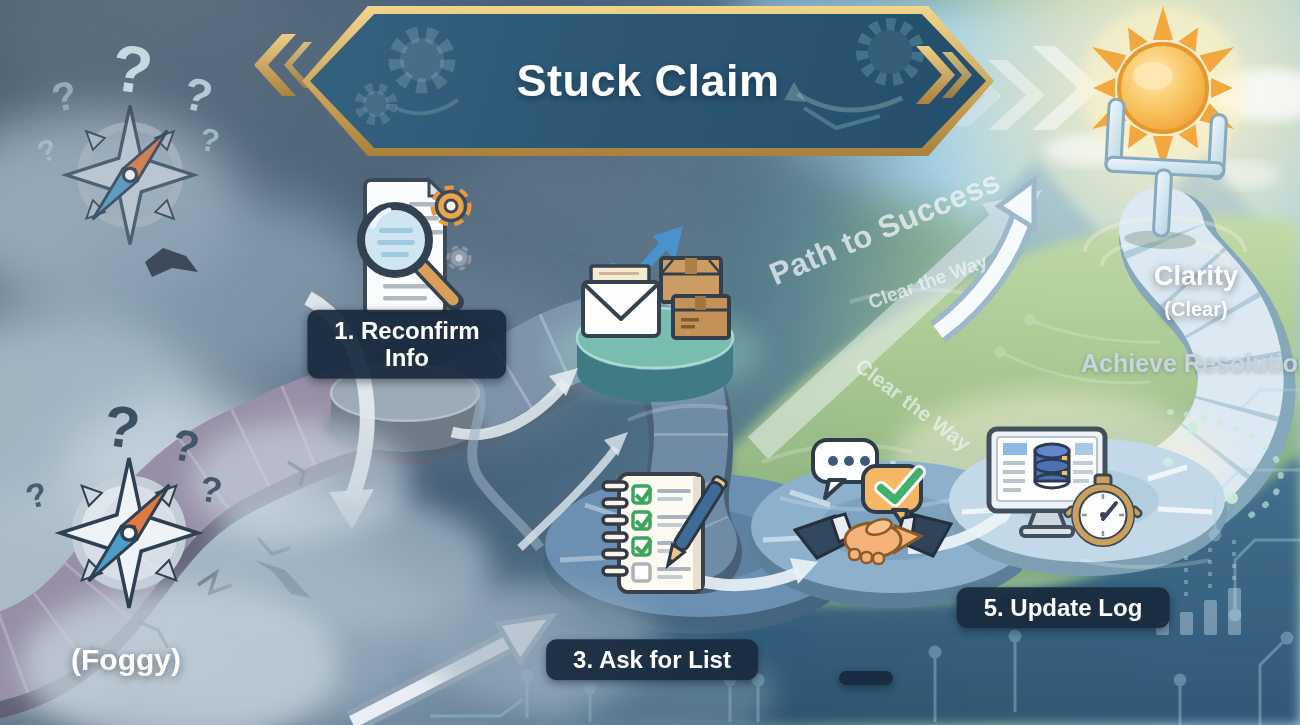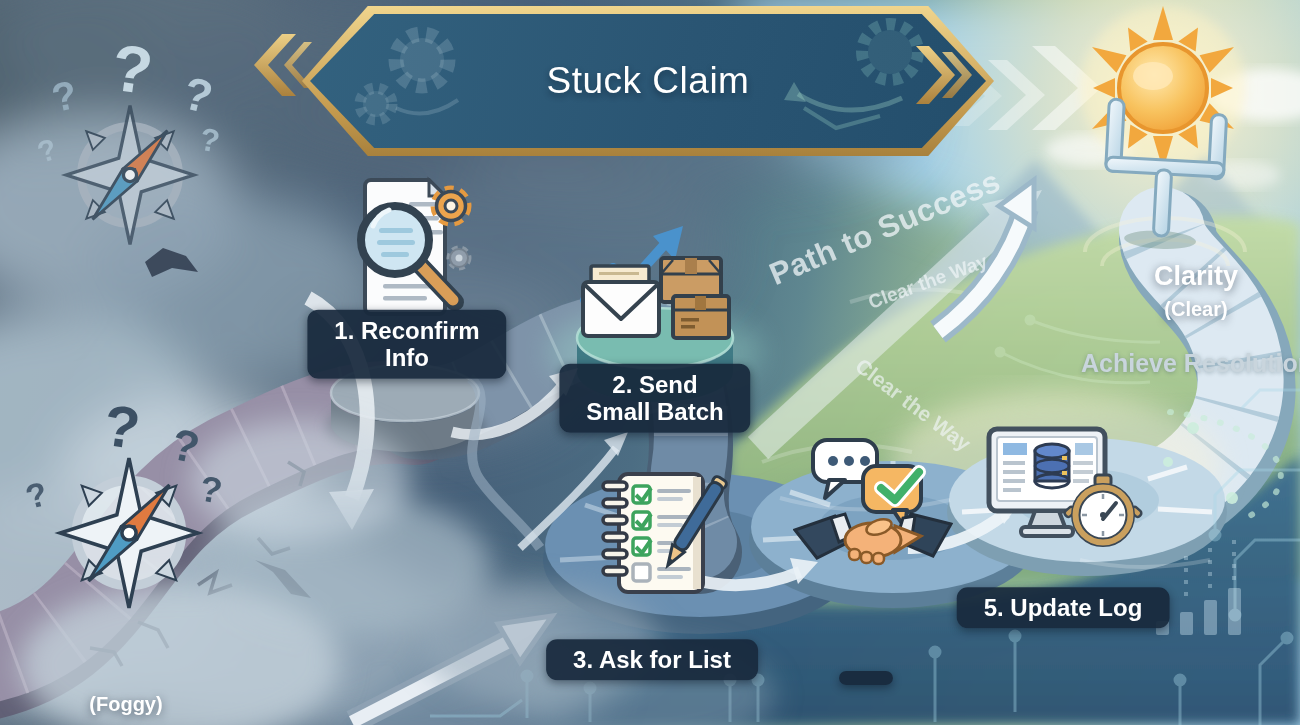--- a/index.html
+++ b/index.html
@@ -12,21 +12,21 @@
   .banner-outer{position:absolute;left:302px;top:6px;width:692px;height:150px;
     background:linear-gradient(180deg,#f0d58d,#c49a4e 70%,#a8813c);
     -webkit-clip-path:polygon(0 50%,9.5% 0,90.5% 0,100% 50%,90.5% 100%,9.5% 100%);
     clip-path:polygon(0 50%,9.5% 0,90.5% 0,100% 50%,90.5% 100%,9.5% 100%);
     filter:drop-shadow(0 4px 8px rgba(15,30,45,.35));}
   .banner-inner{position:absolute;left:8px;top:8px;right:8px;bottom:8px;
     background:linear-gradient(105deg,#33627f,#2a5573 55%,#234e6c);
     -webkit-clip-path:polygon(0 50%,9.5% 0,90.5% 0,100% 50%,90.5% 100%,9.5% 100%);
     clip-path:polygon(0 50%,9.5% 0,90.5% 0,100% 50%,90.5% 100%,9.5% 100%);
     display:flex;flex-direction:column;align-items:center;justify-content:center;}
-  .banner-title{color:#fff;font-weight:400;font-size:37px;line-height:1.1;letter-spacing:.5px;
+  .banner-title{color:#fff;font-weight:700;font-size:45px;line-height:1.1;letter-spacing:.5px;
     text-shadow:0 3px 6px rgba(8,22,38,.45);text-align:right;white-space:nowrap;}
   
   .step-label{position:absolute;transform:translate(-50%,-50%);
     background:rgba(24,41,60,.93);color:#fff;font-weight:700;font-size:24px;
     padding:7px 27px;border-radius:11px;text-align:center;line-height:1.14;
     box-shadow:0 3px 8px rgba(8,18,32,.45);white-space:nowrap;}
   .step-label span{display:block;}
   
   .annot{position:absolute;font-weight:800;color:#f1f6f8;white-space:nowrap;}
   .qm{position:absolute;font-weight:800;line-height:1;user-select:none;}
@@ -588,37 +588,33 @@
       <line x1="16" y1="0" x2="21" y2="0" stroke="#8b97a3" stroke-width="2.5"></line>
       <line x1="0" y1="4" x2="13" y2="-12" stroke="#3a4754" stroke-width="4" stroke-linecap="round"></line>
       <circle r="3" fill="#3a4754"></circle>
     </g>
   </svg>
 
   <div class="step-label" style="left:407px;top:344px">
     <span>1. Reconfirm</span>
       <span>Info</span>
   </div>
-  <div class="step-label" style="left:655px;top:398px">
-    <span>2. Send</span>
-      <span>Small Batch</span>
-  </div>
   <div class="step-label" style="left:652px;top:660px">
     <span>3. Ask for List</span>
       <span></span>
   </div>
   <div class="step-label" style="left:866px;top:678px">
   </div>
   <div class="step-label" style="left:1063px;top:608px">
     <span>5. Update Log</span>
       <span></span>
   </div>
 
   <div class="annot" style="left:885px;top:228px;transform:translate(-50%,-50%) rotate(-23deg);font-size:31px;opacity:.75;letter-spacing:.5px">Path to Success</div>
   <div class="annot" style="left:928px;top:282px;transform:translate(-50%,-50%) rotate(-20deg);font-size:19px;opacity:.7">Clear the Way</div>
   <div class="annot" style="left:913px;top:405px;transform:translate(-50%,-50%) rotate(37deg);font-size:21px;opacity:.65">Clear the Way</div>
 
-  <div class="state-title" style="left:126px;top:704px;font-size:20px">(Foggy)</div>
+  <div class="state-title" style="left:126px;top:660px;font-size:30px">(Foggy)</div>
   <div class="state-title" style="left:1196px;top:276px;font-size:27px">Clarity</div>
   <div class="state-title" style="left:1196px;top:309px;font-size:20px">(Clear)</div>
   <div class="state-title" style="left:1197px;top:363px;font-size:25px;color:#c9d5dd;text-shadow:0 1px 4px rgba(40,70,80,.35)">Achieve Resolution</div>
 
 </div>
 
 </body></html>

